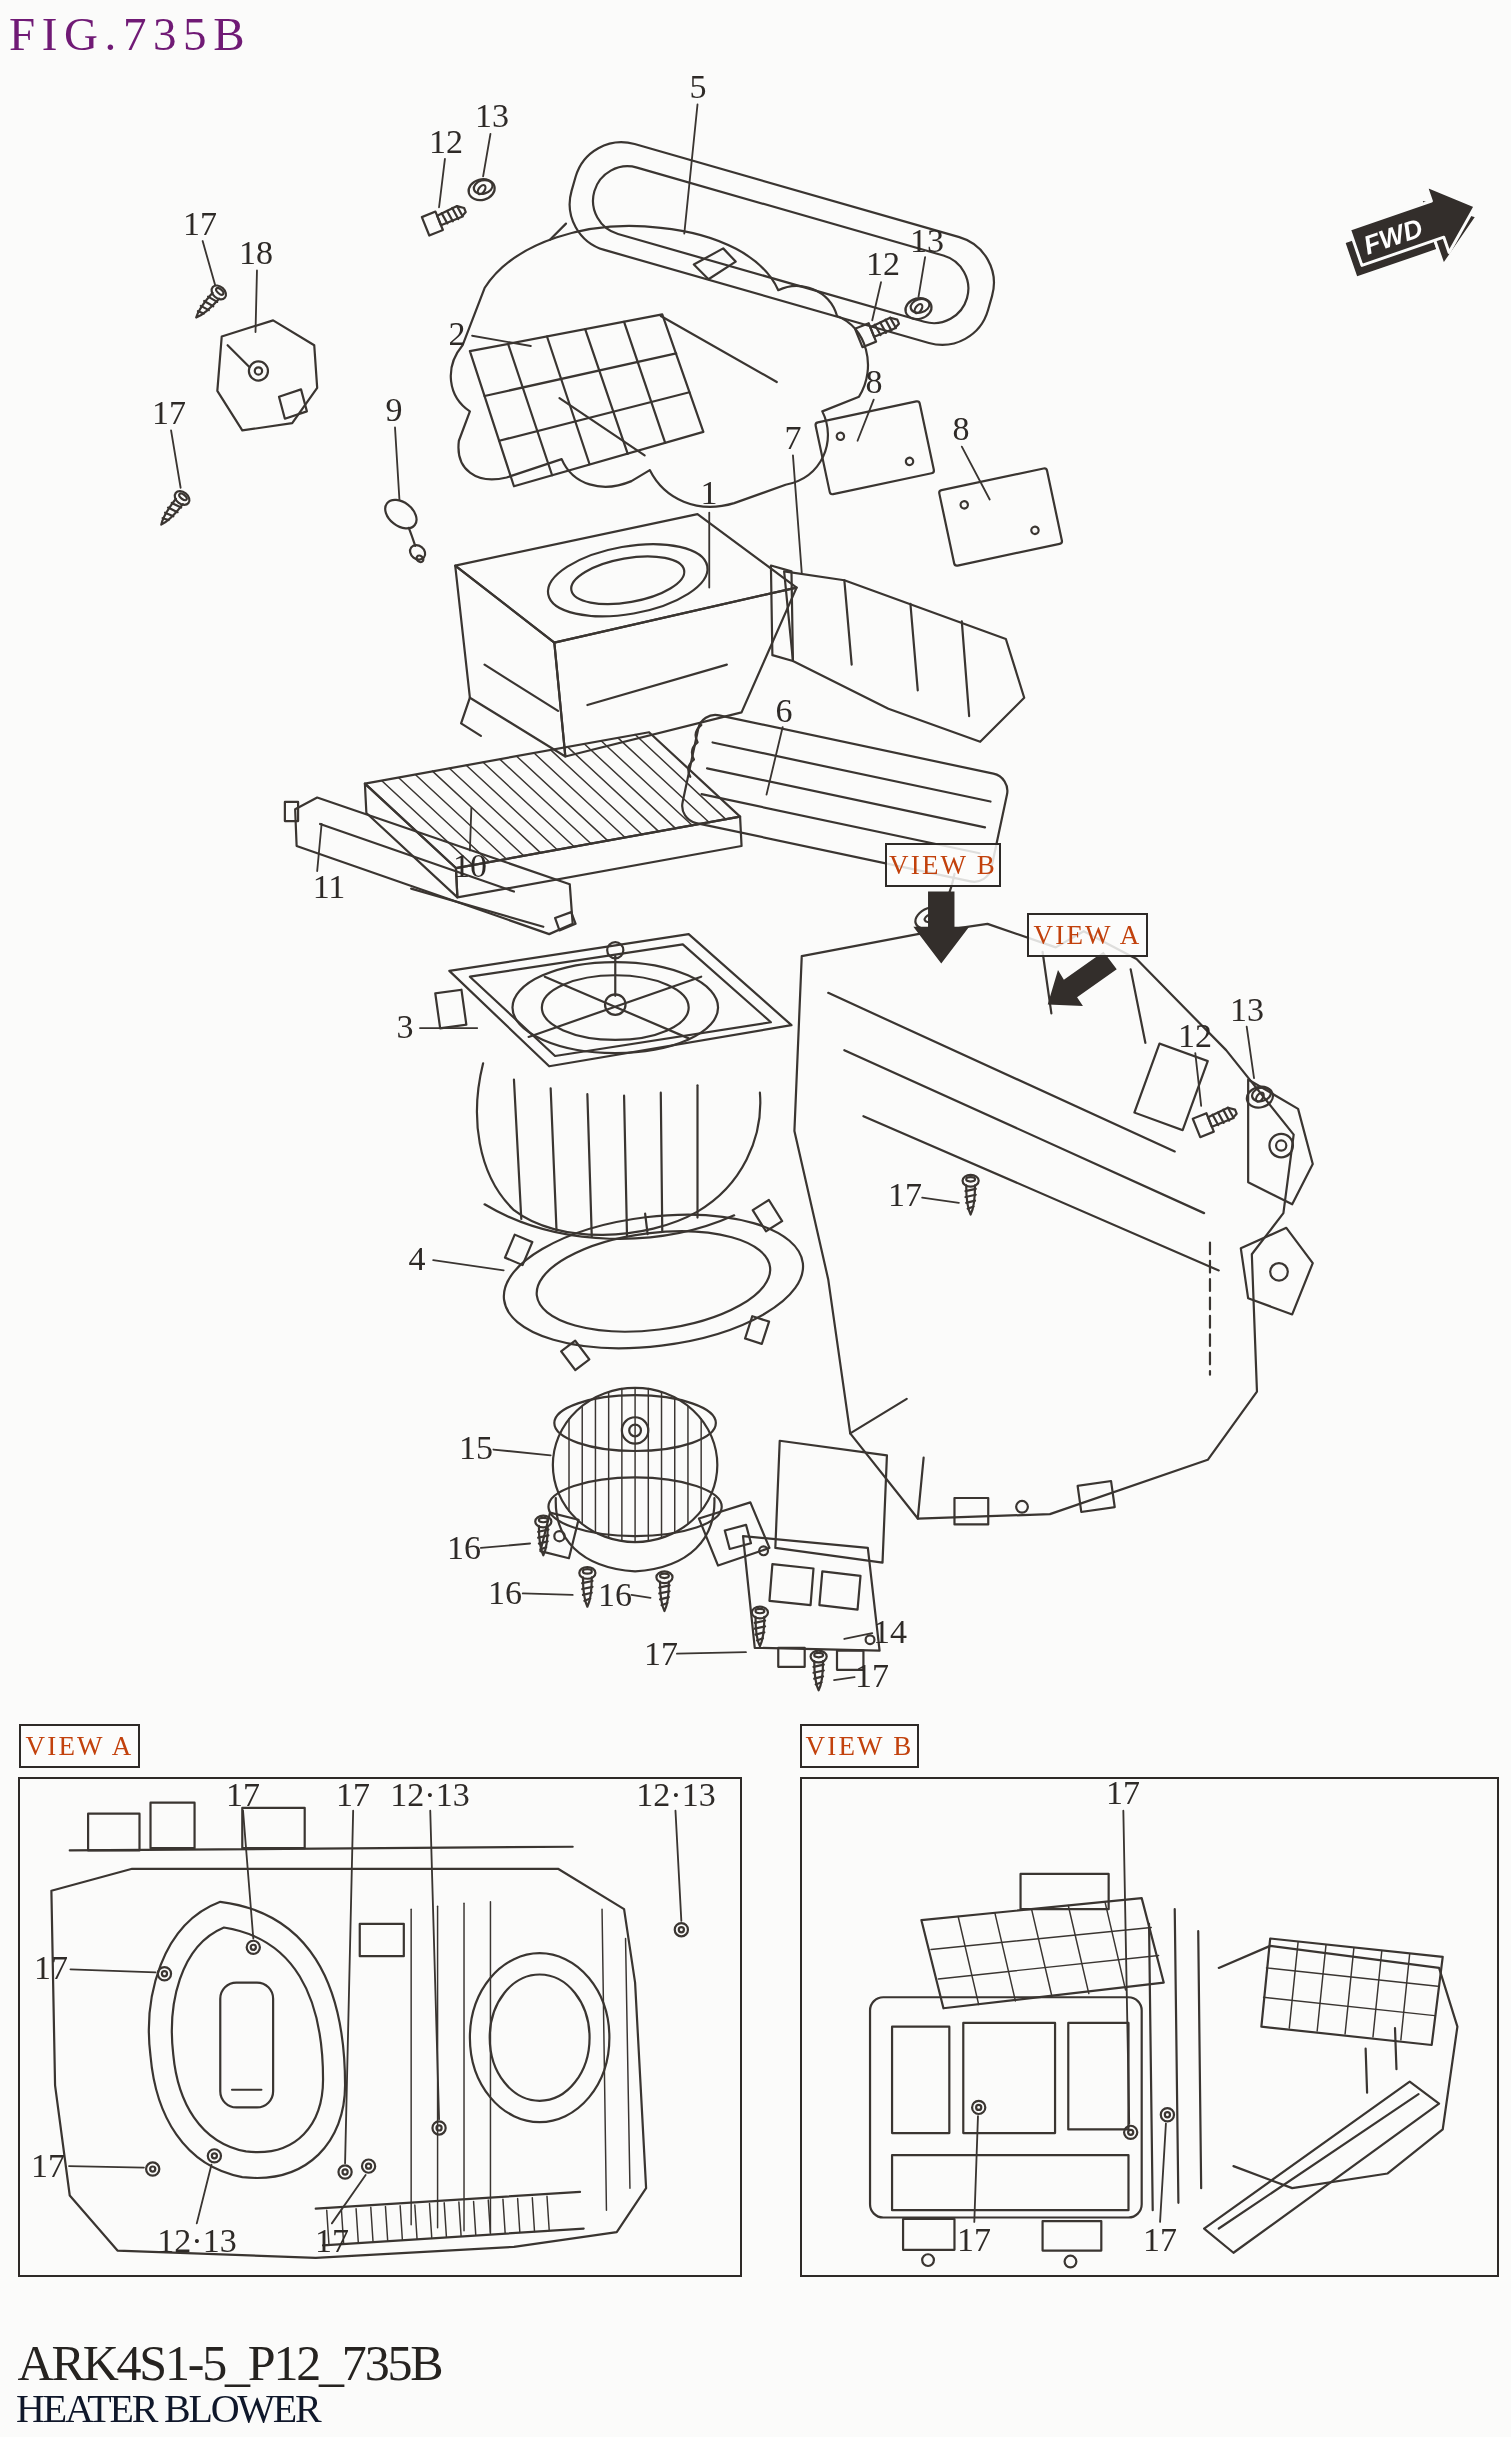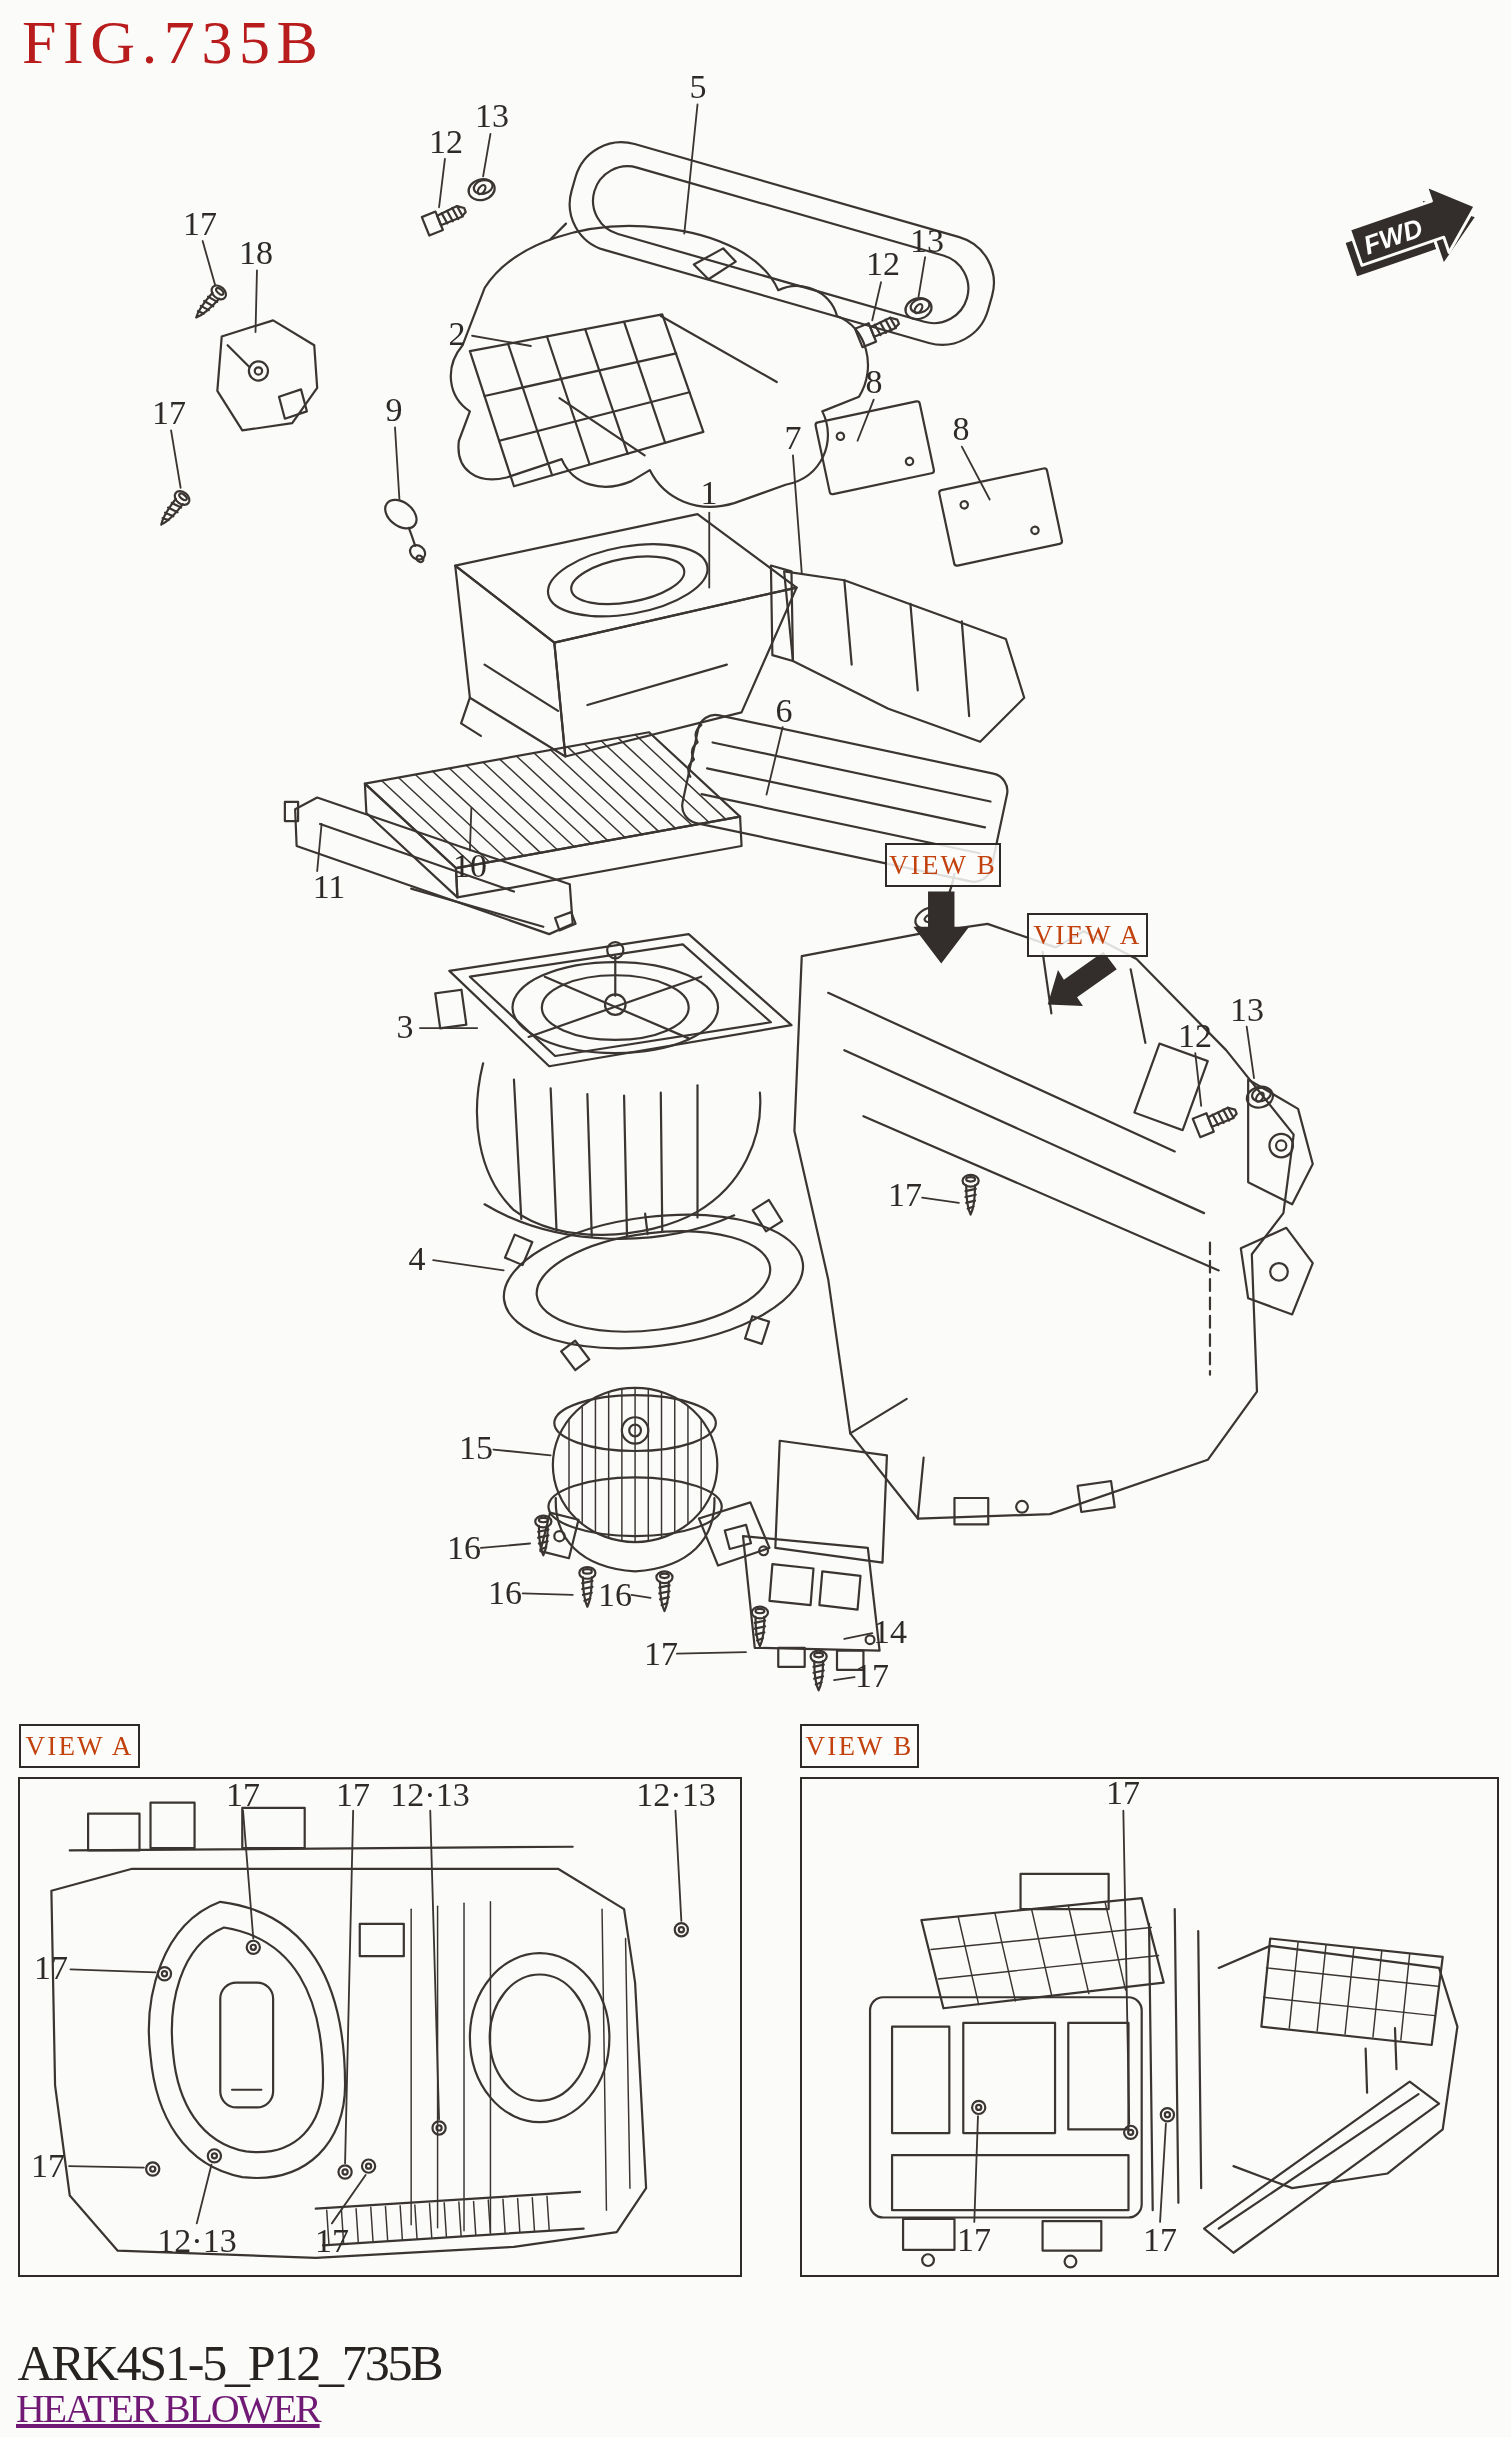--- a/index.html
+++ b/index.html
@@ -1,26 +1,26 @@
 <!DOCTYPE html>
 <html style="font-size:11.7px"><head>
 <meta charset="utf-8">
 <style>
   html,body{margin:0;padding:0;background:#e8e8e8;}
   .page{position:relative;width:1511px;height:2438px;background:#fbfbfa;overflow:hidden;
         font-family:"Liberation Serif", serif;color:#2b2724;}
   .art{position:absolute;left:0;top:0;}
   .art *{vector-effect:none;}
-  .fig-title{position:absolute;left:22px;top:7.3px;font-size:62px;letter-spacing:6.6px;color:#b91c1c;white-space:nowrap;}
+  .fig-title{position:absolute;left:9px;top:7.3px;font-size:47px;letter-spacing:6.6px;color:#701a75;white-space:nowrap;}
   .callout{position:absolute;transform:translate(-50%,-50%);font-size:34px;color:#2e2a27;white-space:nowrap;line-height:1;}
   .box-label{position:absolute;border:2.9px solid #2e2a27;display:flex;align-items:center;justify-content:center;
              font-size:27px;letter-spacing:2.2px;color:#c2410c;background:rgba(251,251,250,.85);white-space:nowrap;text-align:center;}
   .view-frame{position:absolute;border:2.2px solid #2e2a27;}
   .footer-code{position:absolute;left:17.6px;top:2334px;font-size:50px;letter-spacing:-2.2px;color:#262320;}
-  .footer-name{position:absolute;left:16px;top:2385px;font-size:40px;letter-spacing:-2.2px;color:#701a75;text-decoration:underline;}
+  .footer-name{position:absolute;left:16px;top:2385px;font-size:40px;letter-spacing:-2.2px;color:#0f172a;}
 </style>
 </head>
 <body>
 
 <div class="page">
 
   <svg class="art" width="1511" height="2438" viewBox="0 0 2058 3320" fill="none" stroke="#3a3531" stroke-width="3" stroke-linecap="round" stroke-linejoin="round">
     <defs>
       <g id="scrV">
         <ellipse cx="0" cy="0" rx="11" ry="8"></ellipse>

